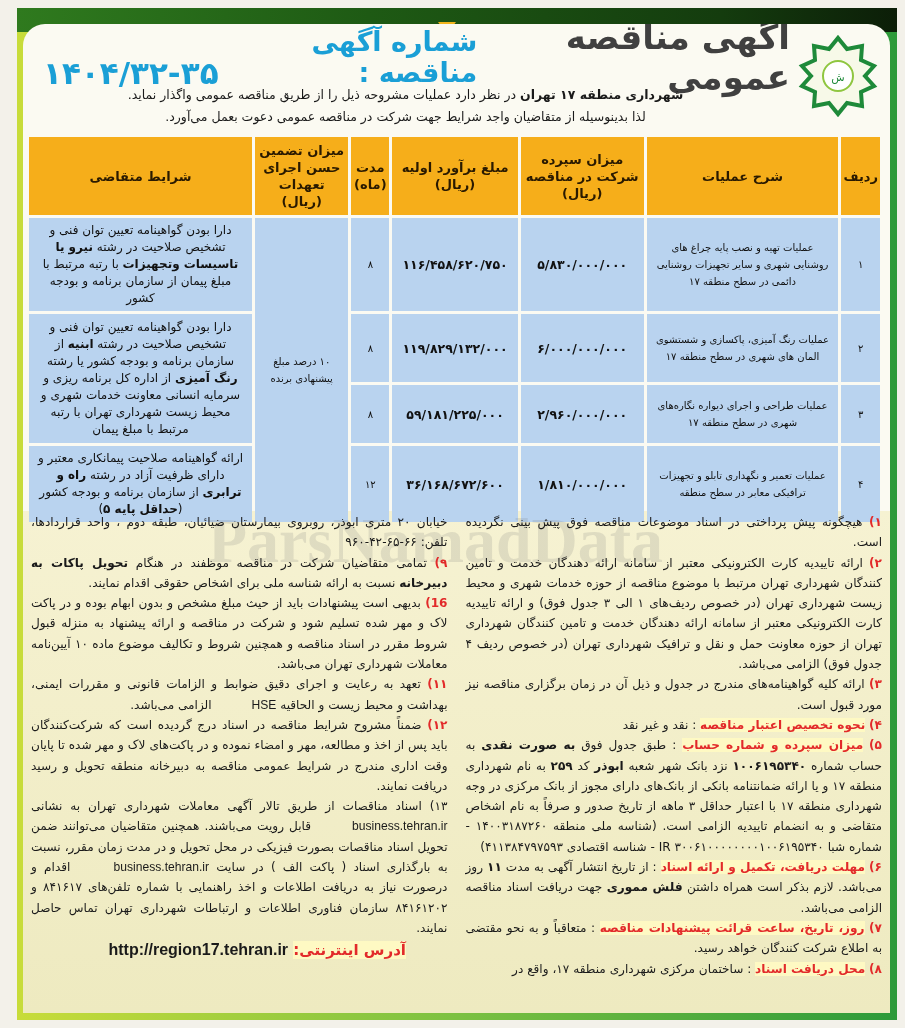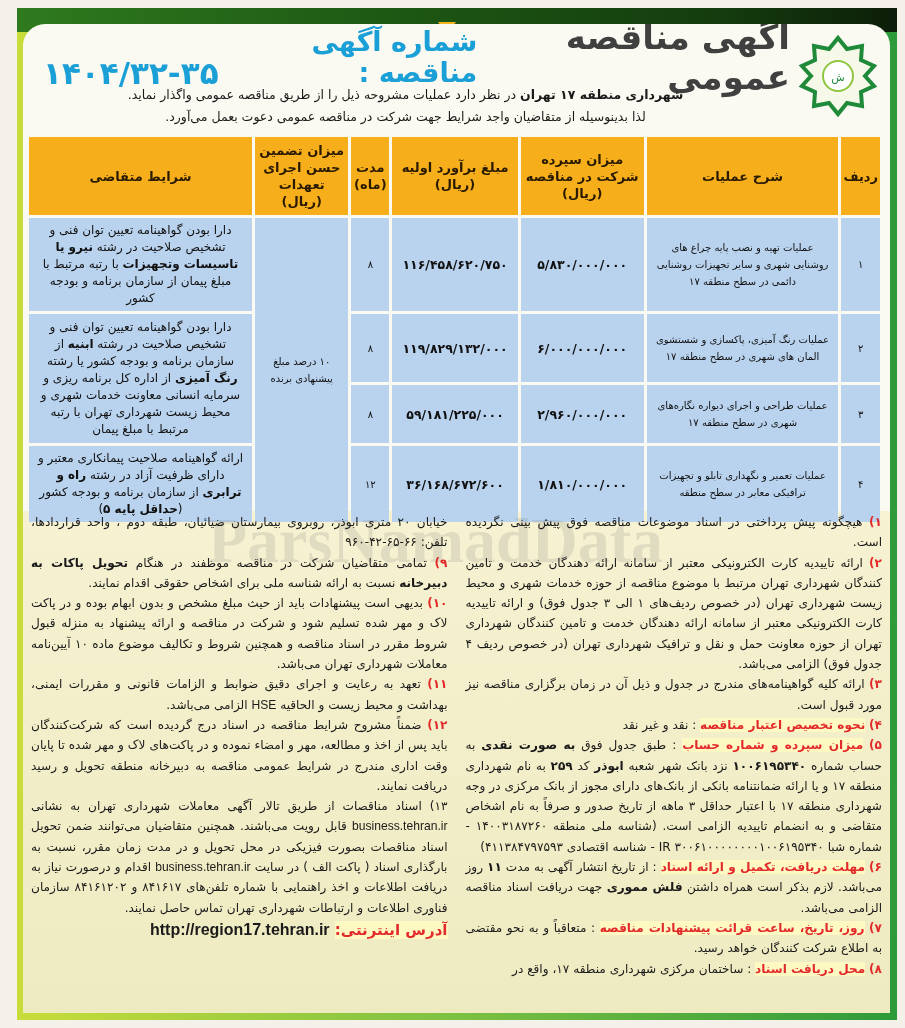--- a/index.html
+++ b/index.html
@@ -58,22 +58,22 @@
   table.tender td.req { font-weight: normal; font-size: 12px; line-height: 17px; }
   table.tender td.num { font-size: 12.5px; font-weight: bold; direction: ltr; }
   table.tender td b { font-weight: bold; }
 
   
   .cols { position: absolute; left: 8px; right: 8px; top: 488px; bottom: 6px; display: flex; direction: rtl; gap: 18px; }
   .col { flex: 1; font-size: 12.1px; line-height: 20.3px; text-align: justify; }
   .item-no { color: #e22a2a; font-weight: bold; }
   .hl { color: #e22a2a; font-weight: bold; background: #fef9c3; }
   .bold { font-weight: bold; }
-  .ltr { direction: ltr; unicode-bidi: embed; font-family: "Liberation Sans", sans-serif; }
-  .url-line { text-align: right; margin-top: 2px; font-size: 15px; font-weight: bold; }
+  .ltr { direction: ltr; unicode-bidi: embed; font-family: "Liberation Sans", sans-serif; margin-left: 36px; }
+  .url-line { text-align: center; margin-top: 2px; font-size: 15px; font-weight: bold; }
   .url-line .url { font-family: "Liberation Sans", sans-serif; font-weight: bold; font-size: 16px; }
   .signature { margin-top: 10px; font-size: 19px; font-weight: bold; color: #e4157f; text-align: right; padding-right: 100px; }
   .watermark {
     position: absolute; left: 185px; top: 480px; font-size: 64px; font-weight: bold;
     color: rgba(120,120,120,0.18); font-family: Liberation Serif, serif; direction: ltr;
     pointer-events: none;
   }
 </style>
 </head>
 <body>
@@ -172,21 +172,21 @@
         <p><span class="item-no">۴)</span> <span class="hl">نحوه تخصیص اعتبار مناقصه</span><span> : نقد و غیر نقد</span></p>
         <p><span class="item-no">۵)</span> <span class="hl">میزان سپرده و شماره حساب</span><span> : طبق جدول فوق </span><span class="bold">به صورت نقدی</span><span> به حساب شماره </span><span class="bold">۱۰۰۶۱۹۵۳۴۰</span><span> نزد بانک شهر شعبه </span><span class="bold">ابوذر</span><span> کد </span><span class="bold">۲۵۹</span><span> به نام شهرداری منطقه ۱۷ و یا ارائه ضمانتنامه بانکی از بانک‌های دارای مجوز از بانک مرکزی در وجه شهرداری منطقه ۱۷ با اعتبار حداقل ۳ ماهه از تاریخ صدور و صرفاً به نام اشخاص متقاضی و به انضمام تاییدیه الزامی است. (شناسه ملی منطقه ۱۴۰۰۳۱۸۷۲۶۰ - شماره شبا IR ۳۰۰۶۱۰۰۰۰۰۰۰۰۱۰۰۶۱۹۵۳۴۰ - شناسه اقتصادی ۴۱۱۳۸۴۷۹۷۵۹۳)</span></p>
         <p><span class="item-no">۶)</span> <span class="hl">مهلت دریافت، تکمیل و ارائه اسناد</span><span> : از تاریخ انتشار آگهی به مدت </span><span class="bold">۱۱</span><span> روز می‌باشد. لازم بذکر است همراه داشتن </span><span class="bold">فلش مموری</span><span> جهت دریافت اسناد مناقصه الزامی می‌باشد.</span></p>
         <p><span class="item-no">۷)</span> <span class="hl">روز، تاریخ، ساعت قرائت پیشنهادات مناقصه</span><span> : متعاقباً و به نحو مقتضی به اطلاع شرکت کنندگان خواهد رسید.</span></p>
         <p><span class="item-no">۸)</span> <span class="hl">محل دریافت اسناد</span><span> : ساختمان مرکزی شهرداری منطقه ۱۷، واقع در</span></p>
       </div>
 
       <div class="col">
         <p>خیابان ۲۰ متری ابوذر، روبروی بیمارستان ضیائیان، طبقه دوم ، واحد قراردادها، تلفن: ۶۶-۶۵-۴۲-۹۶۰</p>
         <p><span class="item-no">۹)</span><span> تمامی متقاضیان شرکت در مناقصه موظفند در هنگام </span><span class="bold">تحویل پاکات به دبیرخانه</span><span> نسبت به ارائه شناسه ملی برای اشخاص حقوقی اقدام نمایند.</span></p>
-        <p><span class="item-no">۱۰)</span><span> بدیهی است پیشنهادات باید از حیث مبلغ مشخص و بدون ابهام بوده و در پاکت لاک و مهر شده تسلیم شود و شرکت در مناقصه و ارائه پیشنهاد به منزله قبول شروط مقرر در اسناد مناقصه و همچنین شروط و تکالیف موضوع ماده ۱۰ آیین‌نامه معاملات شهرداری تهران می‌باشد.</span></p>
+        <p><span class="item-no">16)</span><span> بدیهی است پیشنهادات باید از حیث مبلغ مشخص و بدون ابهام بوده و در پاکت لاک و مهر شده تسلیم شود و شرکت در مناقصه و ارائه پیشنهاد به منزله قبول شروط مقرر در اسناد مناقصه و همچنین شروط و تکالیف موضوع ماده ۱۰ آیین‌نامه معاملات شهرداری تهران می‌باشد.</span></p>
         <p><span class="item-no">۱۱)</span><span> تعهد به رعایت و اجرای دقیق ضوابط و الزامات قانونی و مقررات ایمنی، بهداشت و محیط زیست و الحاقیه </span><span class="ltr">HSE</span><span> الزامی می‌باشد.</span></p>
         <p><span class="item-no">۱۲)</span><span> ضمناً مشروح شرایط مناقصه در اسناد درج گردیده است که شرکت‌کنندگان باید پس از اخذ و مطالعه، مهر و امضاء نموده و در پاکت‌های لاک و مهر شده تا پایان وقت اداری مندرج در شرایط عمومی مناقصه به دبیرخانه منطقه تحویل و رسید دریافت نمایند.</span></p>
         <p><span>۱۳)</span><span> اسناد مناقصات از طریق تالار آگهی معاملات شهرداری تهران به نشانی </span><span class="ltr">business.tehran.ir</span><span> قابل رویت می‌باشند. همچنین متقاضیان می‌توانند ضمن تحویل اسناد مناقصات بصورت فیزیکی در محل تحویل و در مدت زمان مقرر، نسبت به بارگذاری اسناد ( پاکت الف ) در سایت </span><span class="ltr">business.tehran.ir</span><span> اقدام و درصورت نیاز به دریافت اطلاعات و اخذ راهنمایی با شماره تلفن‌های ۸۴۱۶۱۷ و ۸۴۱۶۱۲۰۲ سازمان فناوری اطلاعات و ارتباطات شهرداری تهران تماس حاصل نمایند.</span></p>
         <div class="url-line">
           <span class="hl">آدرس اینترنتی:</span>
           <span class="url ltr">http://region17.tehran.ir</span>
         </div>
       </div>
     </div>
   </div>

